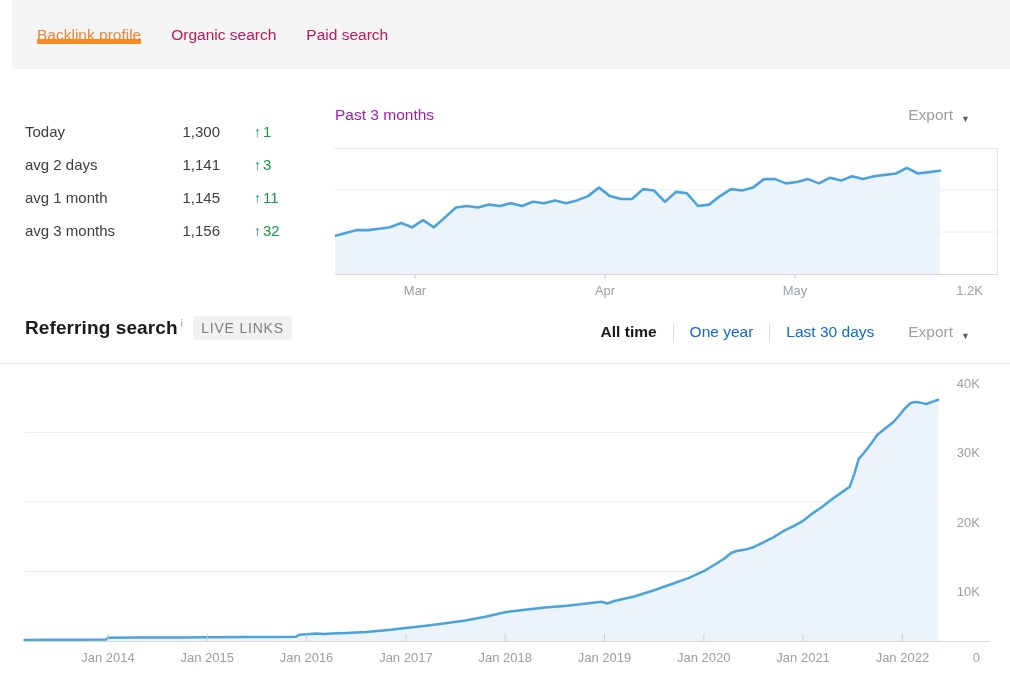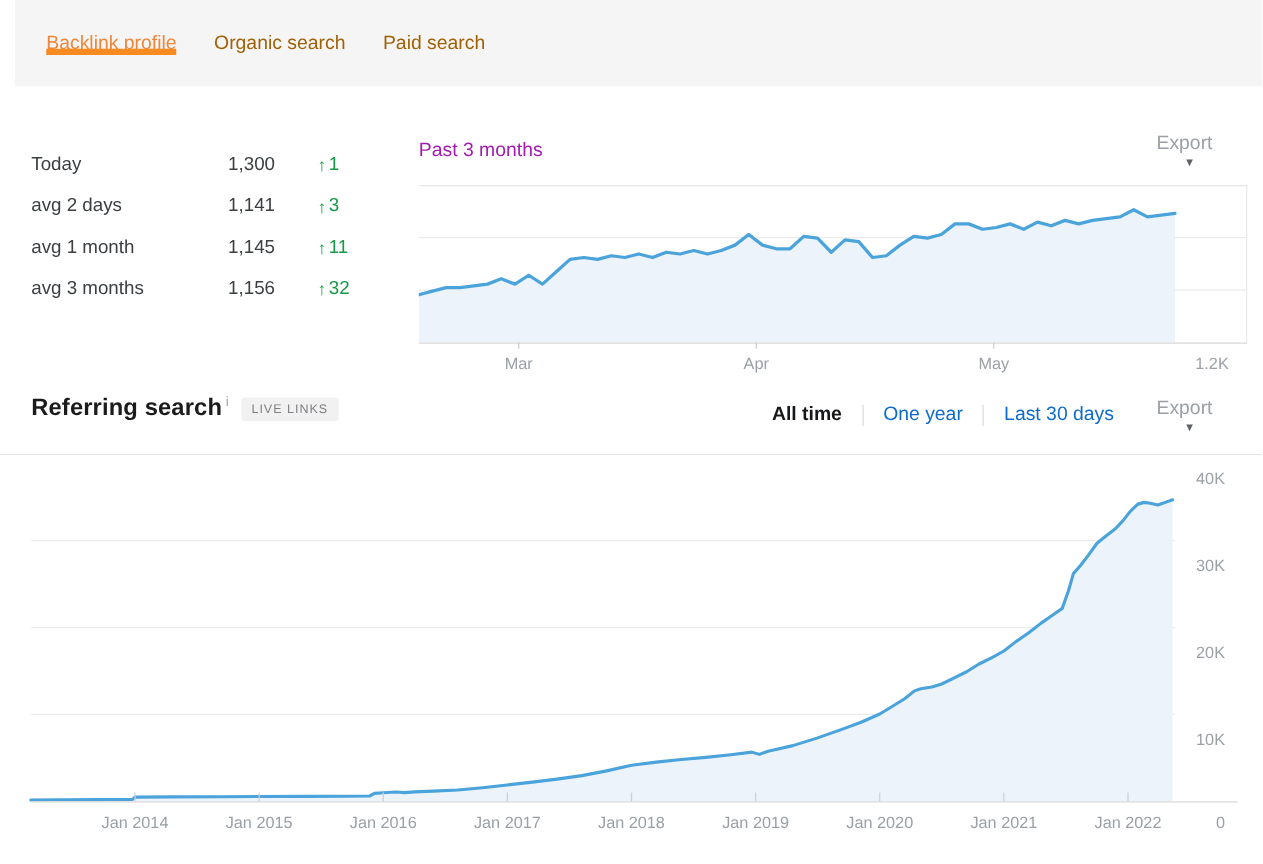--- a/index.html
+++ b/index.html
@@ -2,41 +2,41 @@
 <html><head>
 <meta charset="utf-8">
 <style>
   html,body{margin:0;padding:0;background:#fff;}
   .page{position:relative;width:1010px;height:691px;background:#fff;overflow:hidden;
         font-family:"Liberation Sans","DejaVu Sans",sans-serif;color:#3c4043;}
   
   .tabbar{position:absolute;left:12px;top:0;width:1010px;height:69px;background:#f5f5f6;
           display:flex;align-items:center;padding-left:25px;box-sizing:border-box;}
   .tab{position:relative;display:flex;align-items:center;margin-right:30px;
-       font-size:15.5px;color:#a16207;cursor:pointer;}
+       font-size:15.5px;color:#be185d;cursor:pointer;}
   .tab.active{color:#f0863a;}
   .tab-underline{position:absolute;left:0;right:0;bottom:0;height:5px;background:#f78b22;}
   
   .rank-section{position:absolute;left:25px;top:104px;width:290px;}
   .section-title{font-size:19px;font-weight:bold;color:#1b1b1b;letter-spacing:.1px;}
   .info-sup{font-size:11px;color:#a2a6ab;vertical-align:super;margin-left:3px;font-weight:normal;cursor:default;}
   .rank-table{margin-top:11px;font-size:15px;color:#3c4043;}
   .rank-row{display:flex;align-items:center;height:33px;}
   .rank-label{width:132px;}
   .rank-value{width:63px;text-align:right;}
   .rank-change{padding-left:34px;color:#169a47;display:flex;align-items:center;}
   .rank-change .arr{margin-right:2px;font-size:14px;}
   
   .spark-header{position:absolute;left:335px;top:106px;width:635px;display:flex;
                 justify-content:space-between;align-items:center;font-size:15.5px;}
   .spark-title{color:#a21caf;}
-  .export-btn{color:#9aa0a6;cursor:pointer;display:flex;align-items:center;flex-direction:column;}
+  .export-btn{color:#9aa0a6;cursor:pointer;display:flex;align-items:flex-end;}
   .export-caret{font-size:9px;color:#5f6368;margin-left:8px;padding-top:1px;}
   .domains-header{position:absolute;left:25px;top:316px;display:flex;align-items:center;}
-  .badge{margin-left:10px;background:#f1f1f1;color:#7e8084;font-size:10px;letter-spacing:.8px;
+  .badge{margin-left:10px;background:#f1f1f1;color:#7e8084;font-size:14px;letter-spacing:.8px;
          padding:4px 8px;border-radius:3px;white-space:nowrap;}
   .range-controls{position:absolute;right:40px;top:321px;display:flex;align-items:center;
                   font-size:15.5px;height:22px;}
   .range-link{color:#0d6ccd;cursor:pointer;}
   .range-link.active{color:#17181a;font-weight:bold;cursor:default;}
   .range-sep{width:1px;height:17px;background:#d9dce1;margin:0 16px;}
   .range-controls .export-btn{margin-left:34px;}
   
   .spark-chart{position:absolute;left:335px;top:148px;}
   .big-chart{position:absolute;left:0;top:363px;}

